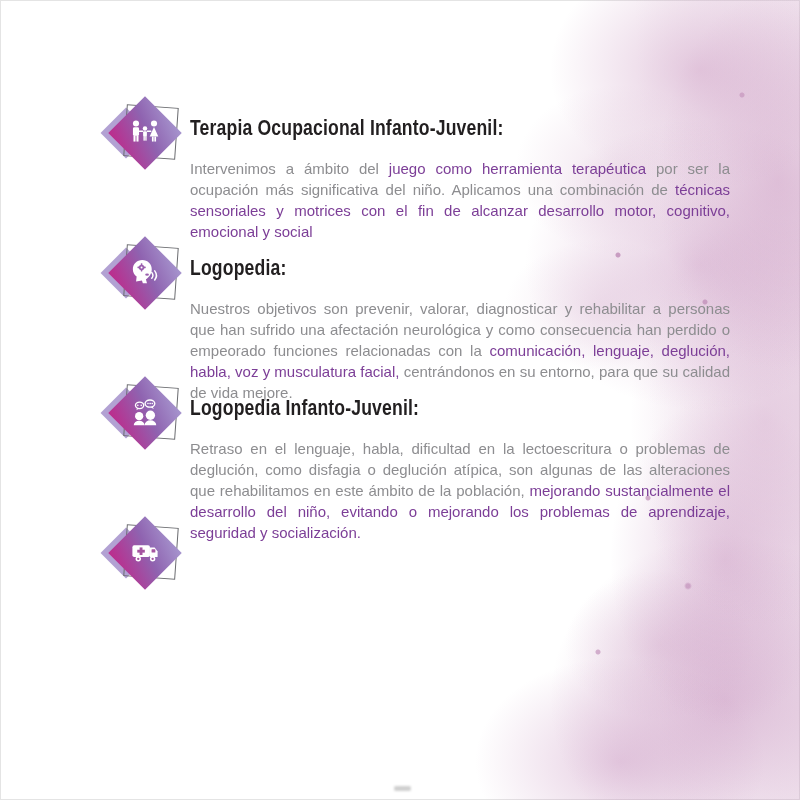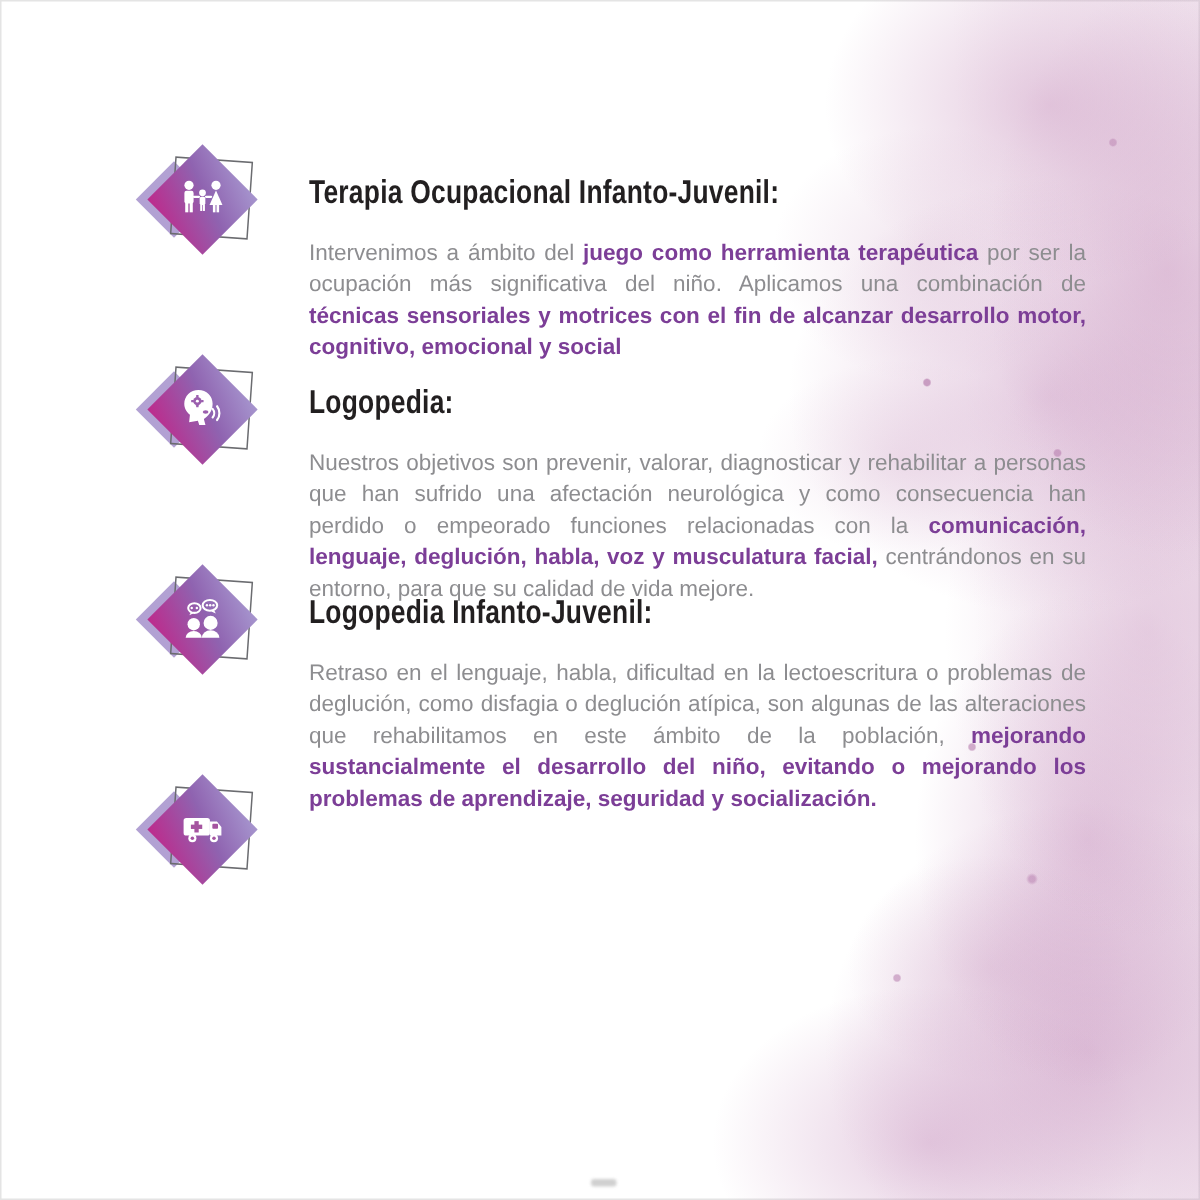--- a/index.html
+++ b/index.html
@@ -29,21 +29,21 @@
     position:absolute;inset:0;pointer-events:none;
     background-image:
       radial-gradient(circle 3px at 618px 255px, rgba(168,100,158,.55) 0 2px, transparent 3px),
       radial-gradient(circle 3px at 705px 302px, rgba(168,100,158,.45) 0 2px, transparent 3px),
       radial-gradient(circle 3px at 648px 498px, rgba(168,100,158,.50) 0 2px, transparent 3px),
       radial-gradient(circle 4px at 688px 586px, rgba(168,100,158,.40) 0 2px, transparent 4px),
       radial-gradient(circle 3px at 598px 652px, rgba(168,100,158,.45) 0 2px, transparent 3px),
       radial-gradient(circle 3px at 742px  95px, rgba(168,100,158,.35) 0 2px, transparent 3px);
   }
   
-  .svc{position:absolute;left:98px;width:626px;display:flex;gap:26px;}
+  .svc{position:absolute;left:108px;width:626px;display:flex;}
   .icon-wrap{position:relative;width:74px;height:74px;flex:0 0 74px;}
   .frame{
     position:absolute;left:17px;top:10px;width:50px;height:50px;
     border:1.5px solid #6b6c70;transform:rotate(4deg);z-index:0;
   }
   .shadow-diamond{
     position:absolute;left:0;top:19px;width:36px;height:36px;
     background:#b2a1d3;transform:rotate(45deg);z-index:0;
   }
   .diamond{
@@ -57,21 +57,21 @@
     margin:21px 0 0 0;font-size:22px;line-height:22px;font-weight:700;
     color:#221f20;letter-spacing:0.2px;white-space:nowrap;
     transform:scaleX(.8);transform-origin:left center;
   }
   .paras{margin-top:19px;}
   .paras p{
     margin:0;text-align:justify;color:#8d8d90;
     font-size:15px;line-height:21px;
   }
   .paras p + p{margin-top:5px;}
-  .hl{color:#7c3e97;font-weight:700;}
+  .hl{color:#7c3e97;font-weight:400;}
   
   .footer-mark{
     position:absolute;left:394px;top:786px;width:17px;height:5px;
     background:rgba(120,120,120,.35);border-radius:2px;filter:blur(1px);
   }
 </style>
 </head>
 <body>
 
 <div class="watercolor"></div>

